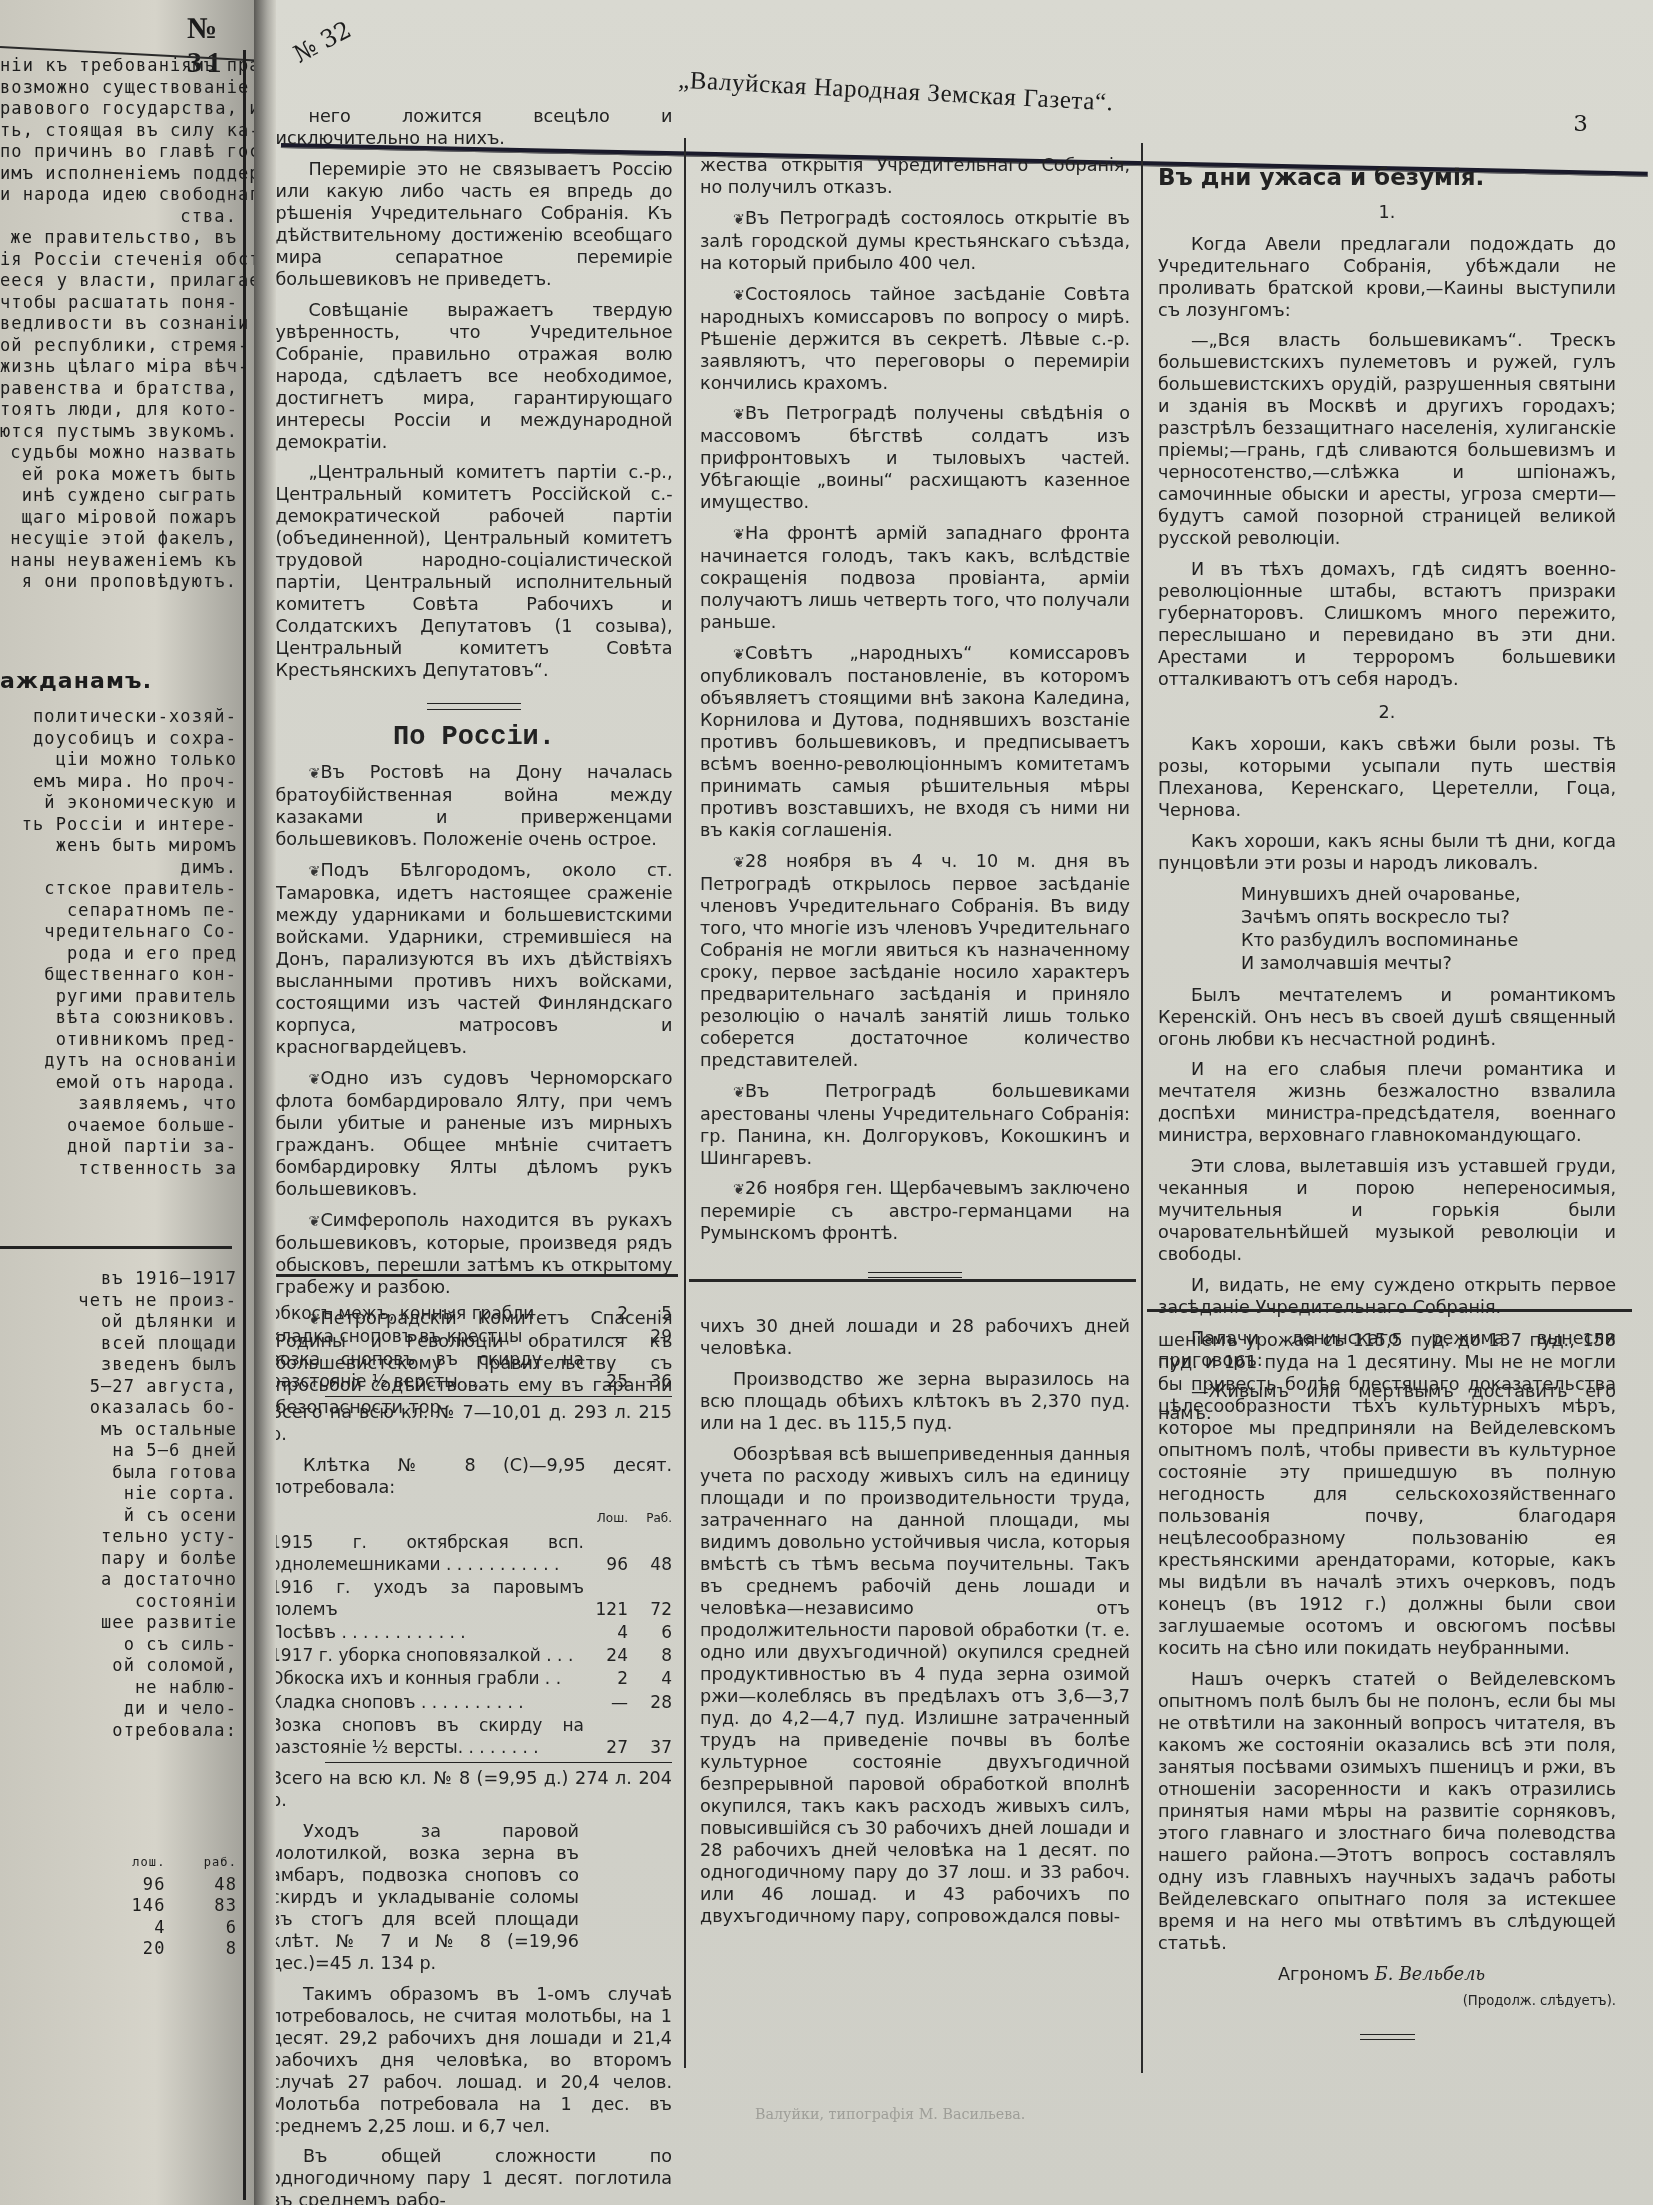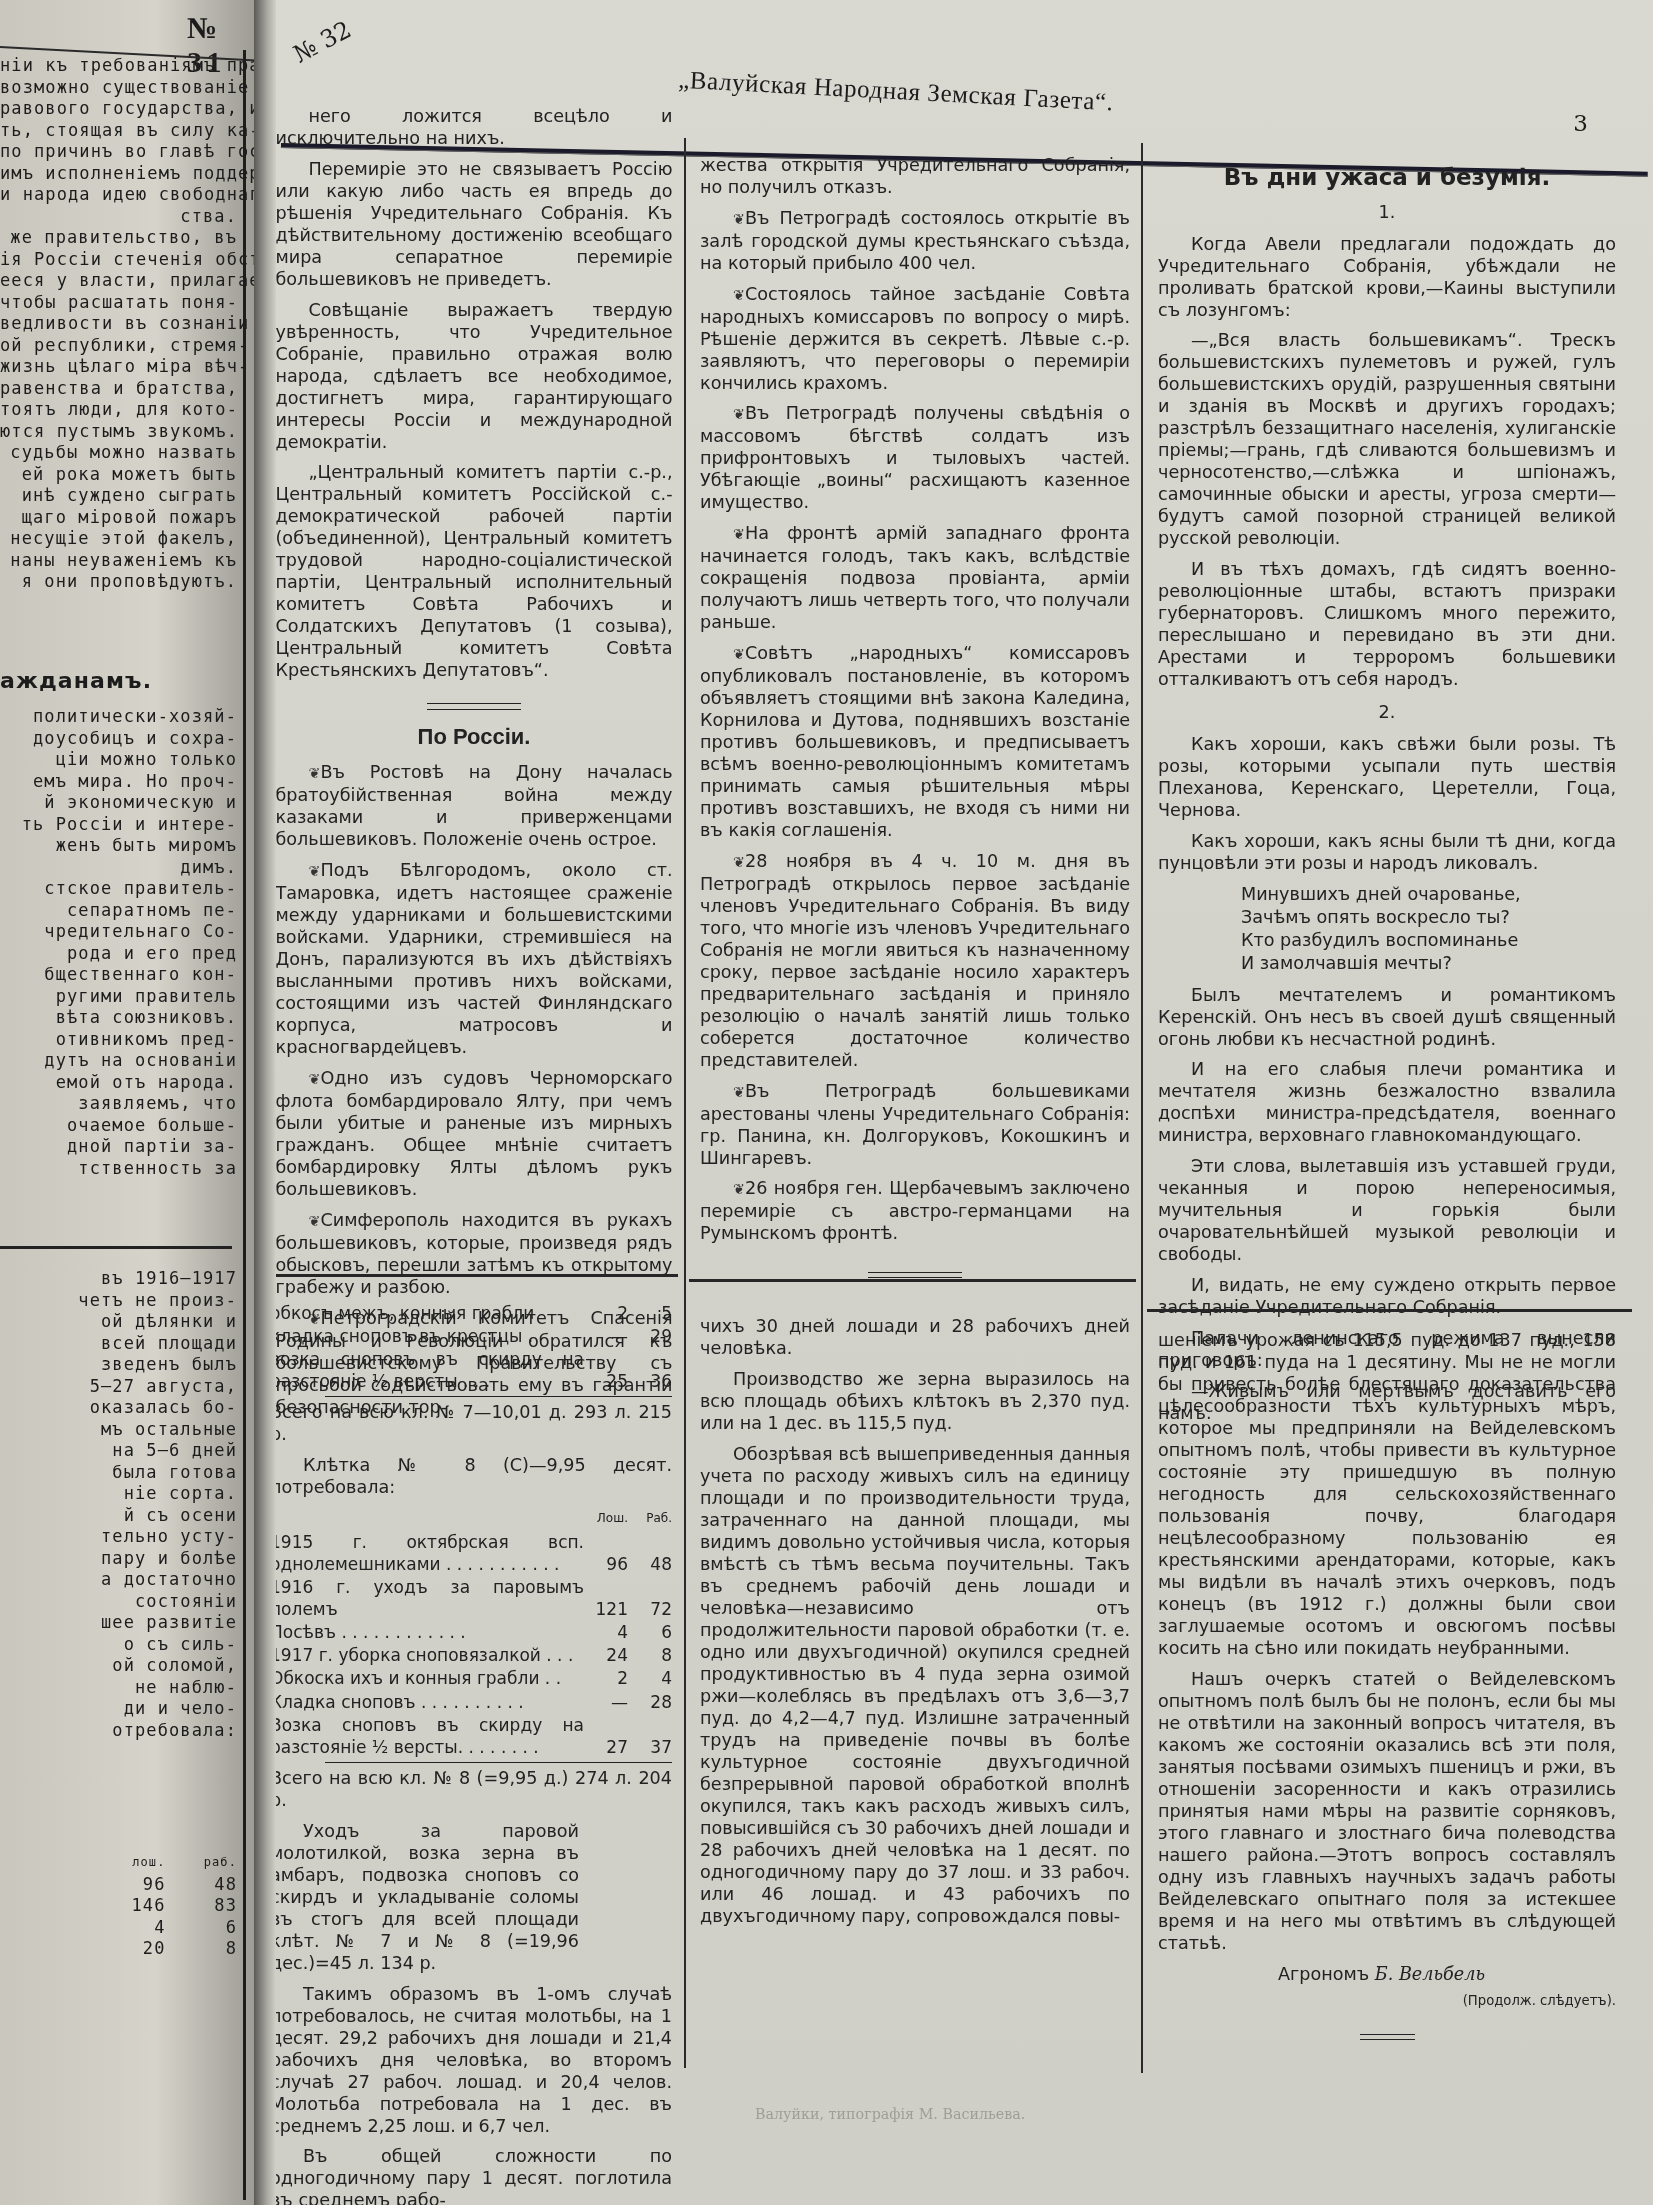--- a/index.html
+++ b/index.html
@@ -62,22 +62,22 @@
   }
   .col {
     position: absolute; font-size: 17.6px; line-height: 22px; text-align: justify;
     font-family: "DejaVu Sans", sans-serif; color: #222;
   }
   .col p { margin: 0 0 8.8px 0; text-indent: 33px; }
   .col p.noindent { text-indent: 0; }
   .vrule { position: absolute; width: 2.2px; background: #2a2a2a; }
   .hrule { position: absolute; height: 3.3px; background: #262626; }
   .dbl { position: absolute; height: 4.4px; border-top: 1.7px solid #222; border-bottom: 1.7px solid #222; }
-  .section-title { text-align: center; font-weight: bold; font-size: 22px; margin: 16.5px 0 13.2px; font-family: Liberation Sans, sans-serif; }
-  .article-title { text-align: center; font-weight: bold; font-size: 23px; margin: 5.5px 0 13.2px; font-family: "DejaVu Sans", sans-serif; }
+  .section-title { text-align: center; font-weight: bold; font-size: 27px; margin: 16.5px 0 13.2px; font-family: Liberation Mono, monospace; }
+  .article-title { text-align: left; font-weight: bold; font-size: 23px; margin: 5.5px 0 13.2px; font-family: "DejaVu Sans", sans-serif; }
   .numhead { text-align: center; margin: 11px 0 10px; }
   .bullet::before { content: "\2766 "; font-size: 14.3px; color: #333; }
   .verse { padding-left: 83px; margin: 0 0 8.8px 0; }
   .verse div { line-height: 23px; }
   .tbl { width: 100%; border-collapse: collapse; font-size: 17px; }
   .tbl td { padding: 0.6px 0; vertical-align: bottom; }
   .tbl td.n { text-align: right; width: 44px; }
   .tbl .hdr td { font-size: 12px; }
   .sign { text-align: center; margin-right: 11px; }
   .sign i { font-family: "DejaVu Serif", serif; }

